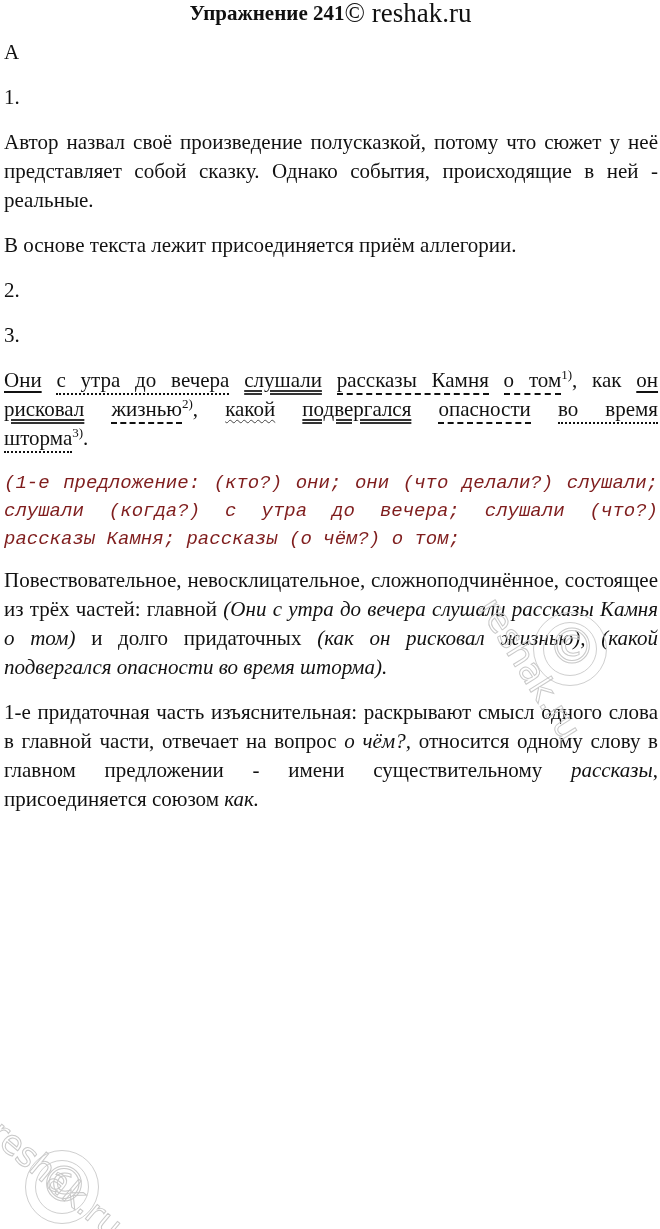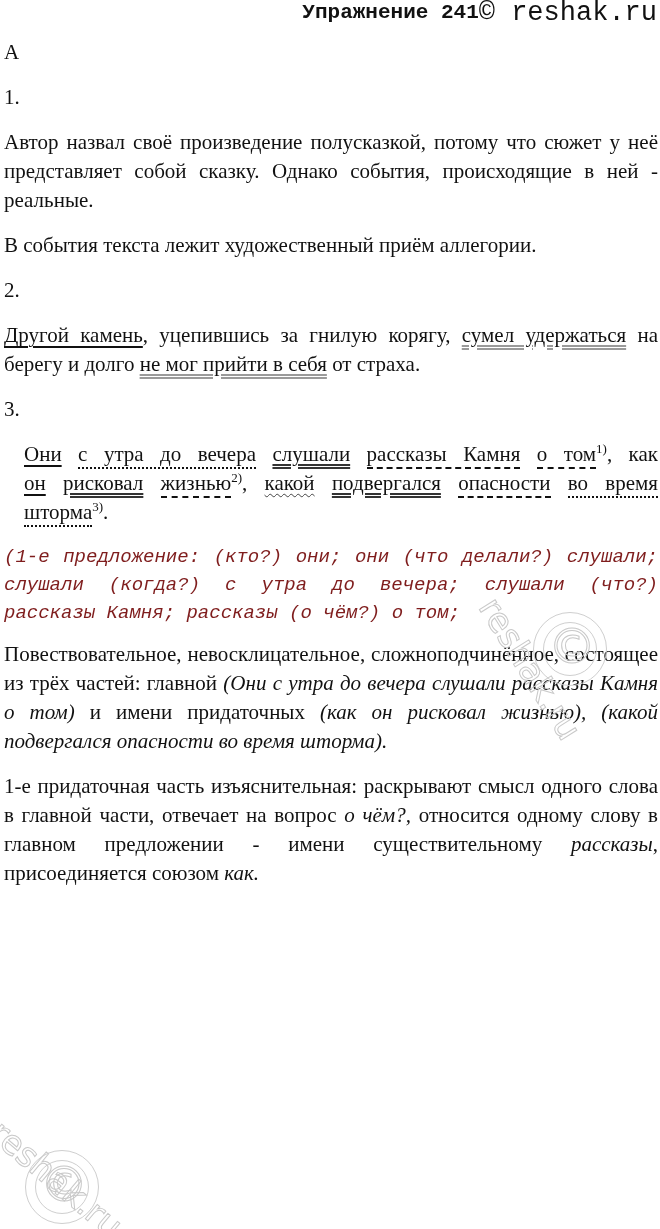--- a/index.html
+++ b/index.html
@@ -2,22 +2,22 @@
 <html><head>
 <meta charset="utf-8">
 <style>
   html, body { margin: 0; padding: 0; background: #ffffff; }
   body {
     width: 660px; height: 1229px; overflow: hidden; position: relative;
     font-family: "Liberation Serif", serif; color: #111111;
   }
   .header {
     position: absolute; top: 0; left: 0; right: 0; height: 30px;
-    display: flex; justify-content: flex-end; align-items: flex-start;
-    padding: 0 3px 0 4px; box-sizing: border-box; font-family: Liberation Mono, monospace;
+    display: flex; justify-content: center; align-items: flex-start;
+    padding: 0 3px 0 4px; box-sizing: border-box;
   }
   .title { font-weight: bold; font-size: 21px; line-height: 26px; }
   .copyright { font-size: 27px; line-height: 26px; }
   .content {
     position: absolute; top: 38px; left: 4px; width: 654px;
     font-size: 21px; line-height: 29px;
   }
   p { margin: 0 0 16px 0; text-align: justify; }
   p.left { text-align: left; }
   .it { font-style: italic; }
@@ -46,46 +46,43 @@
 <div class="header">
   <span class="title">Упражнение 241</span>
   <span class="copyright">© reshak.ru</span>
 </div>
 
 <div class="content">
   <p class="left">А</p>
 
   <p class="left">1.</p>
   <p>Автор назвал своё произведение полусказкой, потому что сюжет у неё представляет собой сказку. Однако события, происходящие в ней - реальные.</p>
-  <p>В события текста лежит художественный приём аллегории.</p>
+  <p>В основе текста лежит присоединяется приём аллегории.</p>
 
   <p class="left">2.</p>
-  <p>
-    <span class="subj">Другой камень</span><span>, уцепившись за гнилую корягу, </span><span class="pred-g">сумел удержаться</span><span> на берегу и долго </span><span class="pred-g">не мог прийти в себя</span><span> от страха.</span>
-  </p>
 
   <p class="left">3.</p>
-  <p style="word-spacing: 8px; margin-left: 20px;">
+  <p style="word-spacing: 8px;">
     <span class="subj">Они</span>
     <span class="obst">с утра до вечера</span>
     <span class="pred">слушали</span>
     <span class="dop">рассказы Камня</span>
     <span class="dop">о том</span><sup>1)</sup><span>, как </span><span class="subj">он</span>
     <span class="pred">рисковал</span>
     <span class="dop">жизнью</span><sup>2)</sup><span>, </span><span class="opr">какой</span>
     <span class="pred">подвергался</span>
     <span class="dop">опасности</span>
     <span class="obst">во время</span>
     <span class="obst">шторма</span><sup>3)</sup><span>.</span>
   </p>
 
   <p class="analysis">(1-е предложение: (кто?) они; они (что делали?) слушали; слушали (когда?) с утра до вечера; слушали (что?) рассказы Камня; рассказы (о чём?) о том;</p>
 
   <p>
-    <span>Повествовательное, невосклицательное, сложноподчинённое, состоящее из трёх частей: главной </span><span class="it">(Они с утра до вечера слушали рассказы Камня о том)</span><span> и имени придаточных </span><span class="it">(как он рисковал жизнью), (какой подвергался опасности во время шторма).</span>
+    <span>Повествовательное, невосклицательное, сложноподчинённое, состоящее из трёх частей: главной </span><span class="it">(Они с утра до вечера слушали рассказы Камня о том)</span><span> и долго придаточных </span><span class="it">(как он рисковал жизнью), (какой подвергался опасности во время шторма).</span>
   </p>
 
   <p>
     <span>1-е придаточная часть изъяснительная: раскрывают смысл одного слова в главной части, отвечает на вопрос </span><span class="it">о чём?,</span><span> относится одному слову в главном предложении - имени существительному </span><span class="it">рассказы</span><span>, присоединяется союзом </span><span class="it">как.</span>
   </p>
 
 
 </div>
 
 <div class="wm-circle" style="left:533px; top:612px; width:72px; height:72px;"></div>

